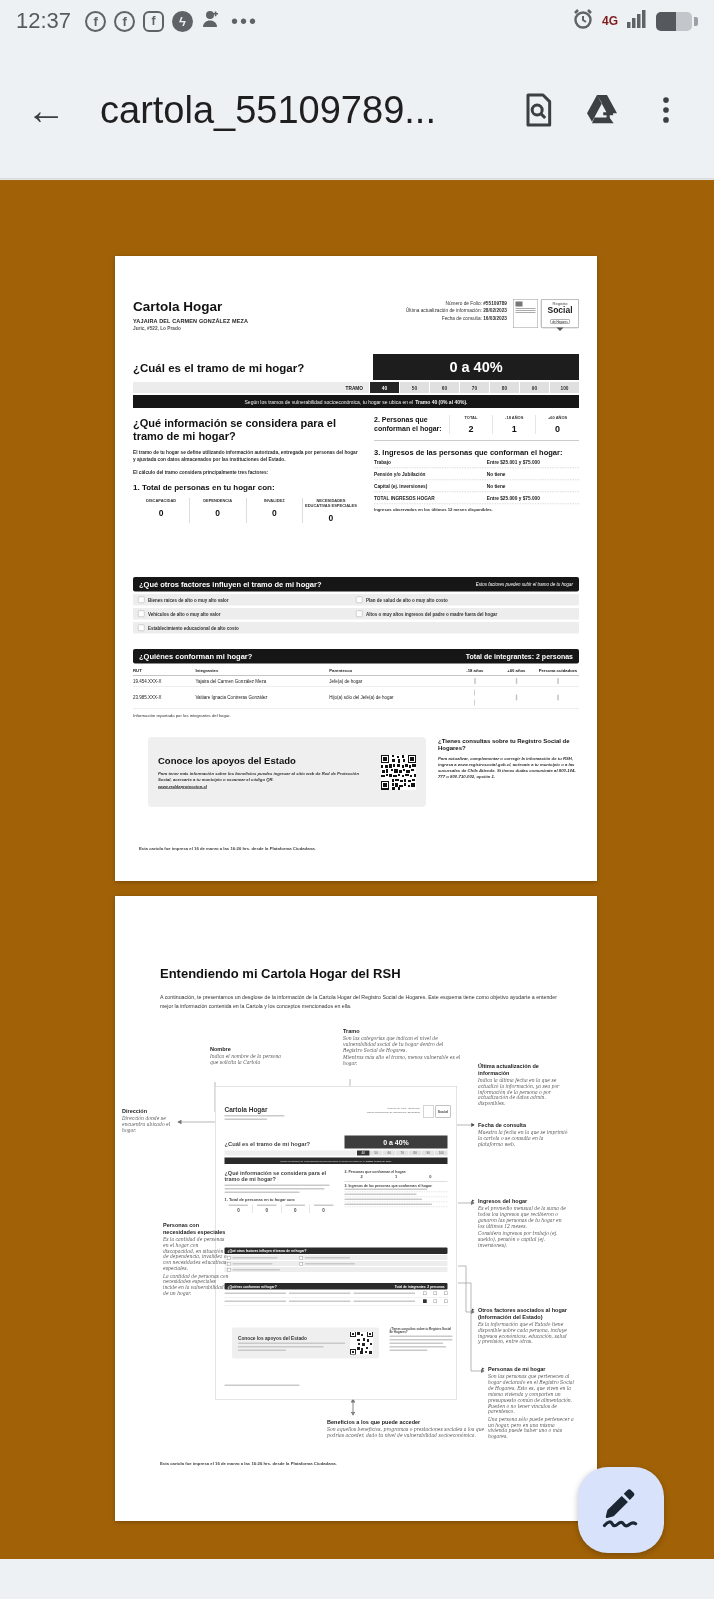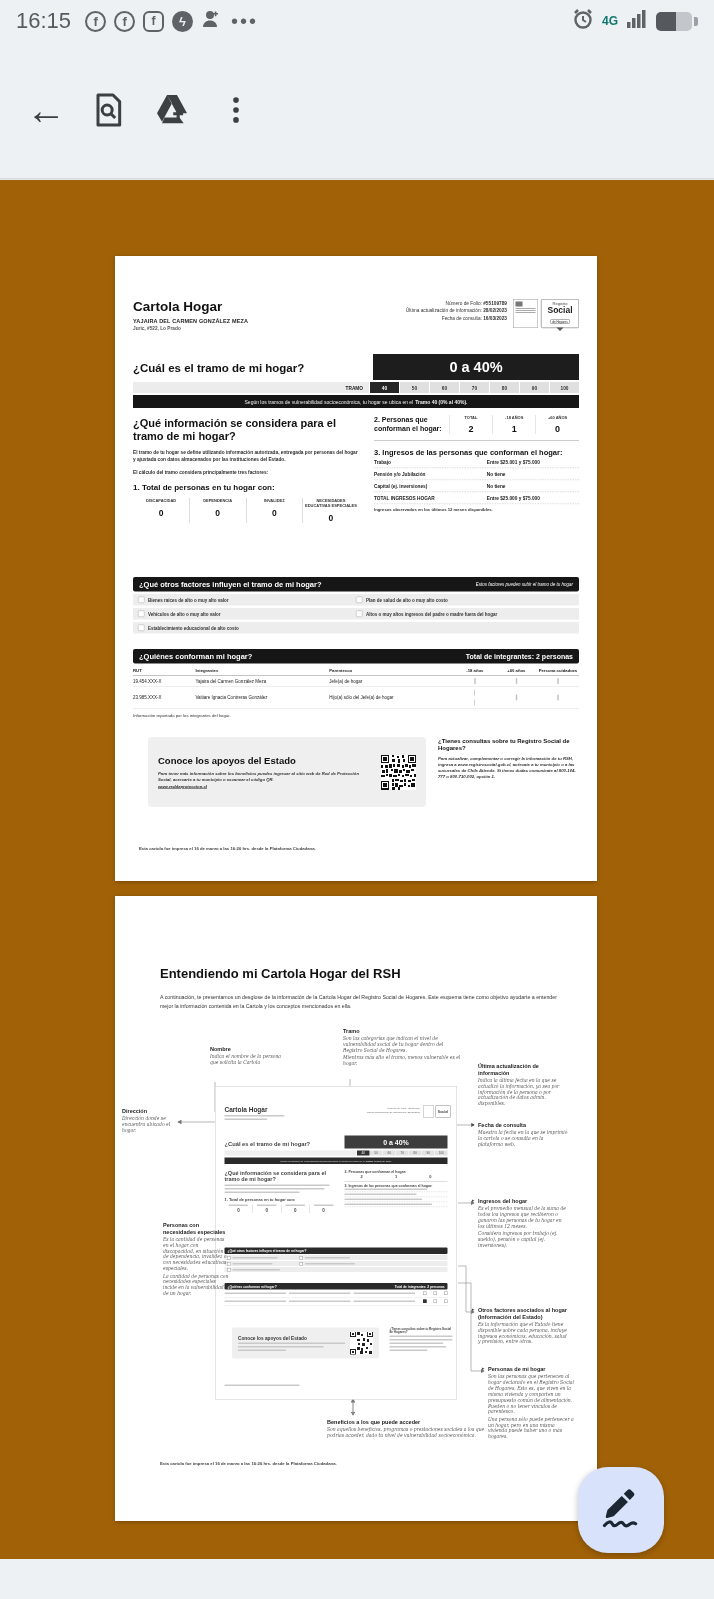--- a/index.html
+++ b/index.html
@@ -10,21 +10,21 @@
              display:flex;align-items:center;padding:0 16px;box-sizing:border-box;gap:8px;color:#5f6368;}
   .sb-time{font-size:22px;color:#565b61;margin-right:6px;}
   .ic-circle{width:21px;height:21px;border:2px solid #5f6368;border-radius:50%;
              display:flex;align-items:center;justify-content:center;font-size:13px;font-weight:bold;box-sizing:border-box;}
   .ic-bubble{width:21px;height:21px;border:2px solid #5f6368;border-radius:6px;
              display:flex;align-items:center;justify-content:center;font-size:12px;font-weight:bold;box-sizing:border-box;}
   .ic-msgr{width:21px;height:21px;background:#5f6368;border-radius:50%;color:#eef1f4;
            display:flex;align-items:center;justify-content:center;font-size:13px;font-weight:bold;}
   .ic-dots{font-size:20px;letter-spacing:2px;color:#5f6368;}
   .sb-right{margin-left:auto;display:flex;align-items:center;gap:8px;}
-  .sb-4g{font-size:12px;font-weight:bold;color:#0f766e;line-height:1;}
+  .sb-4g{font-size:12px;font-weight:bold;color:#7f1d1d;line-height:1;}
   .battery{width:36px;height:19px;border-radius:5px;background:#c3c7cc;position:relative;overflow:hidden;}
   .battery::after{content:"";position:absolute;left:0;top:0;bottom:0;width:55%;background:#55595e;}
   .battery-tip{width:4px;height:9px;background:#9aa0a6;border-radius:0 2px 2px 0;margin-left:-6px;}
   
   .appbar{position:absolute;top:42px;left:0;right:0;height:137px;background:#eef1f4;
           display:flex;align-items:center;padding:0 26px;box-sizing:border-box;gap:20px;
           border-bottom:1px solid #d9dbde;}
   .back{font-size:40px;color:#3c4043;line-height:1;}
   .appbar-title{font-size:38px;color:#1f1f1f;flex:1;margin-left:14px;white-space:nowrap;overflow:hidden;}
   .abicon{width:44px;height:44px;display:flex;align-items:center;justify-content:center;}
@@ -172,21 +172,21 @@
   .connectors{position:absolute;left:0;top:0;width:964px;height:1250px;pointer-events:none;}
   
   .fab{position:absolute;left:578px;top:1467px;width:86px;height:86px;border-radius:30px;
        background:#d8e2fb;box-shadow:0 2px 6px rgba(0,0,0,.25);display:flex;align-items:center;justify-content:center;}
   .navstrip{position:absolute;left:0;right:0;bottom:0;height:40px;background:#eef1f4;}
 </style>
 </head>
 <body>
 
 <div class="statusbar">
-  <span class="sb-time">16:15</span>
+  <span class="sb-time">12:37</span>
   <span class="ic-circle">f</span>
   <span class="ic-circle">f</span>
   <span class="ic-bubble">f</span>
   <span class="ic-msgr">ϟ</span>
   <span>
     <svg width="22" height="22" viewBox="0 0 22 22">
         <circle cx="9" cy="7" r="4" fill="#5f6368"></circle>
         <path d="M2 19c0-4 3.2-6.5 7-6.5s7 2.5 7 6.5z" fill="#5f6368"></path>
         <path d="M16 8h2v2h2v2h-2v2h-2v-2h-2v-2h2z" fill="#5f6368" transform="translate(1,-3) scale(.8)"></path>
       </svg>
@@ -209,20 +209,21 @@
           <rect x="16" y="1" width="3.5" height="18" fill="#5f6368"></rect>
         </svg>
     </span>
     <span class="battery"></span>
     <span class="battery-tip"></span>
   </div>
 </div>
 
 <div class="appbar">
   <span class="back">←</span>
+  <span class="appbar-title">cartola_55109789...</span>
   <span class="abicon">
     <svg width="40" height="40" viewBox="0 0 24 24">
         <path d="M6 3h9l4 4v14H6z" fill="none" stroke="#3c4043" stroke-width="1.8" stroke-linejoin="round"></path>
         <circle cx="11.5" cy="12" r="3" fill="none" stroke="#3c4043" stroke-width="1.8"></circle>
         <path d="M13.7 14.2l2.6 2.6" stroke="#3c4043" stroke-width="1.8"></path>
       </svg>
   </span>
   <span class="abicon">
     <svg width="40" height="40" viewBox="0 0 24 24">
         <path d="M9 3h6l6 11h-6zM9 3L3 14l3 5 6-11zM7.5 16.5h9L19 20H6z" fill="#3c4043"></path>

